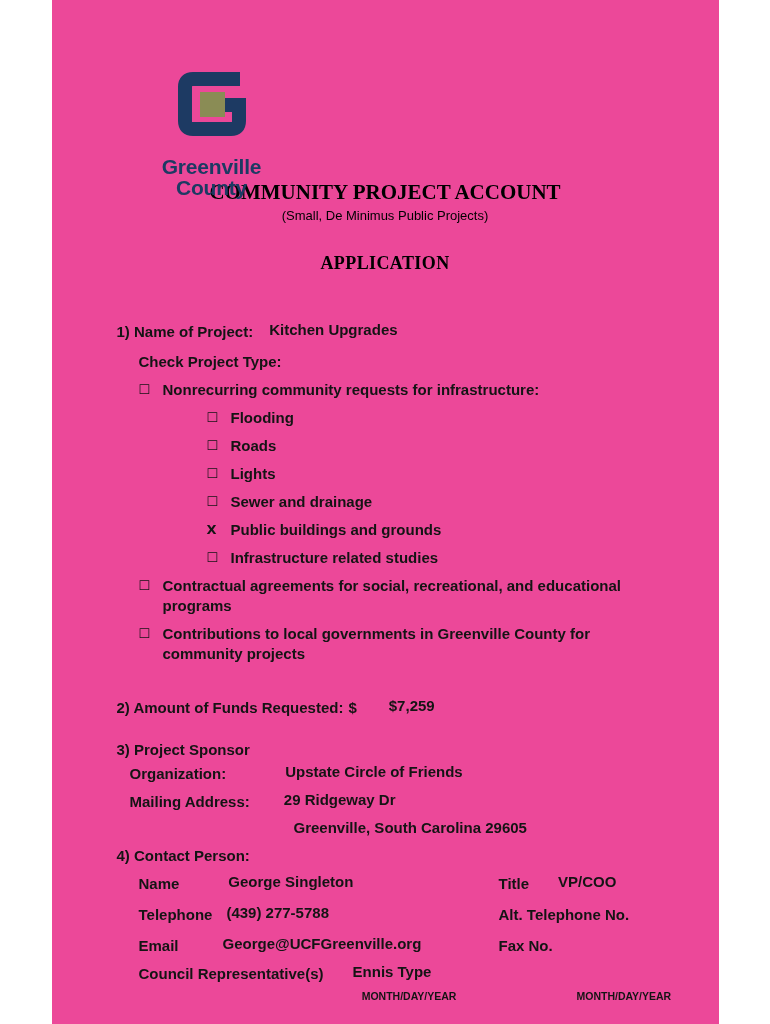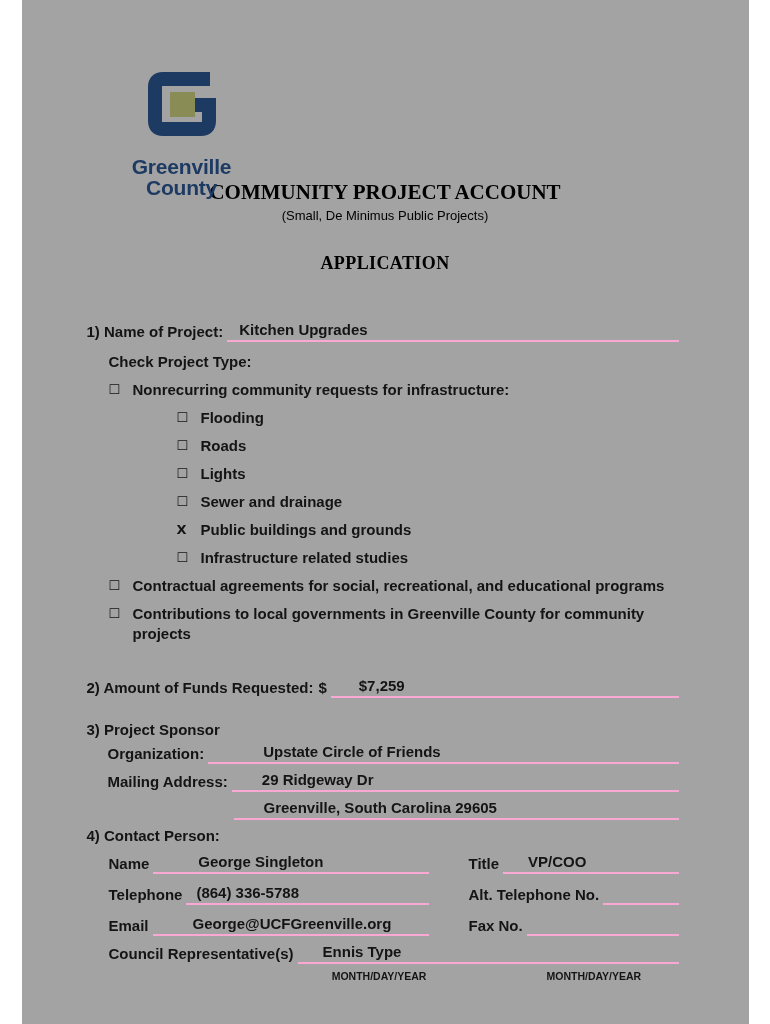--- a/index.html
+++ b/index.html
@@ -1,36 +1,36 @@
 <!DOCTYPE html>
 <html><head>
 <meta charset="utf-8">
 <style>
   * { margin:0; padding:0; box-sizing:border-box; }
   html,body { background:#ffffff; }
   .page {
-    position:relative; width:727px; height:1024px; margin:0 auto;
-    background:#a3a3a3; color:#141414; overflow:hidden;
+    position:relative; width:667px; height:1024px; margin:0 auto;
+    background:#ec4899; color:#141414; overflow:hidden;
     font-family:"Liberation Sans", sans-serif;
   }
   .logo-block { position:absolute; left:94px; top:58px; width:132px; text-align:center; }
   .logo-text { margin-top:2px; font-weight:bold; font-size:21px; line-height:21px; color:#1d3a63; letter-spacing:-0.2px; }
   .header { text-align:center; padding-top:180px; }
   .title { font-family:"Liberation Serif", serif; font-weight:bold; font-size:21px; color:#000; }
   .subtitle { font-size:13px; margin-top:3px; color:#000; }
   .app-title { font-family:"Liberation Serif", serif; font-weight:bold; font-size:18px; margin-top:30px; letter-spacing:0.4px; color:#000; }
 
   .form { margin:46px 70px 0 65px; font-size:15px; font-weight:bold; line-height:20px; color:#141414; }
   .row { display:flex; align-items:flex-end;margin-top:40px; }
   .lbl { white-space:nowrap; }
-  .fl { border-bottom:2px solid #f9a8d4; margin-left:4px; }
+  .fl { border-bottom:2px solid #ec4899; margin-left:4px; }
   .flex1 { flex:1; }
   .val { display:inline-block; min-height:18px; white-space:nowrap; }
 
-  .ml13 { margin-left:21px; }
+  .ml13 { margin-left:13px; }
   .ml45 { margin-left:22px; }
   .ml90 { margin-left:90px; }
   .mr40 { margin-right:40px; }
   .mt2 { margin-top:2px; }  .mt6 { margin-top:6px; }  .mt8 { margin-top:8px; }
   .mt10 { margin-top:10px; } .mt22 { margin-top:22px; }
   .mt28 { margin-top:28px; } .mt32 { margin-top:32px; }
 
   .mark { display:inline-block; width:24px; font-family:"DejaVu Sans", sans-serif; font-size:13px; font-weight:bold; flex:none; }
   .chk-row { display:flex; align-items:flex-start; margin-bottom:8px; }
 
@@ -151,21 +151,21 @@
       </div>
       <div class="ccell-right">
         <span class="lbl">Title</span>
         <span class="fl flex1"><span class="val pl25">VP/COO</span></span>
       </div>
     </div>
 
     <div class="row ml45 mt6">
       <div class="ccell-left">
         <span class="lbl">Telephone</span>
-        <span class="fl flex1 mr40"><span class="val pl10">(864) 336-5788</span></span>
+        <span class="fl flex1 mr40"><span class="val pl10">(439) 277-5788</span></span>
       </div>
       <div class="ccell-right">
         <span class="lbl">Alt. Telephone No.</span>
         <span class="fl flex1"><span class="val"></span></span>
       </div>
     </div>
 
     <div class="row ml45 mt6">
       <div class="ccell-left">
         <span class="lbl">Email</span>

